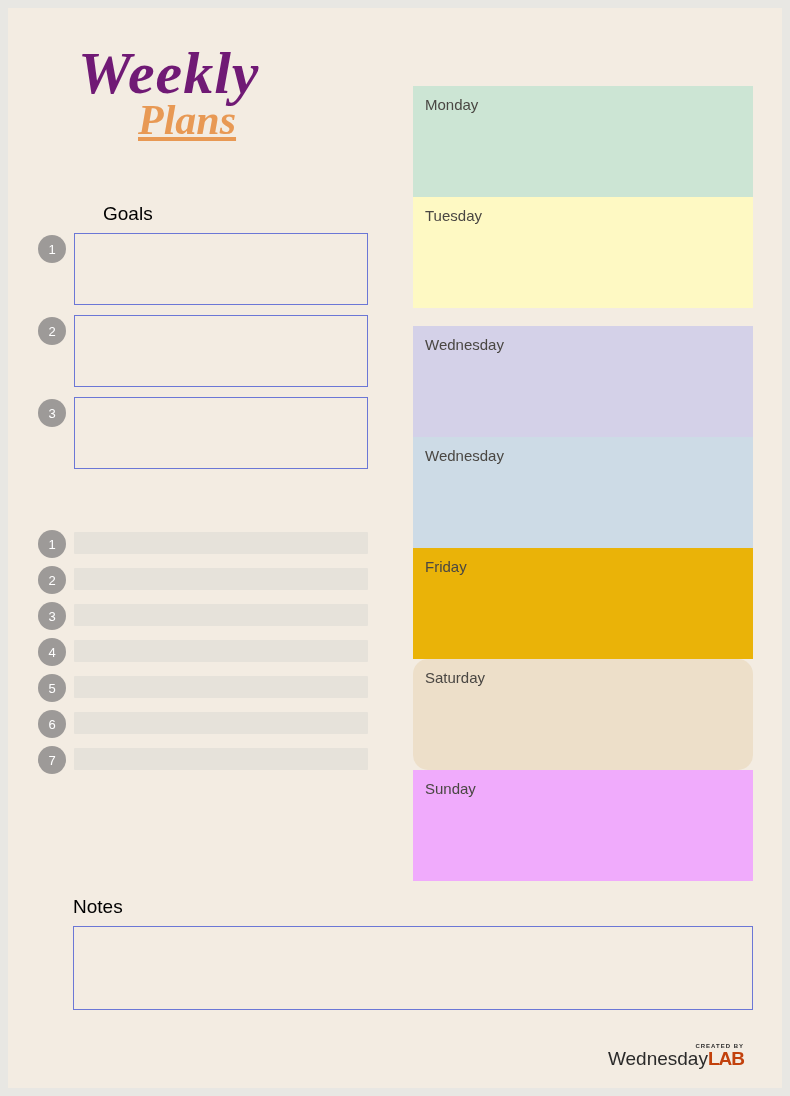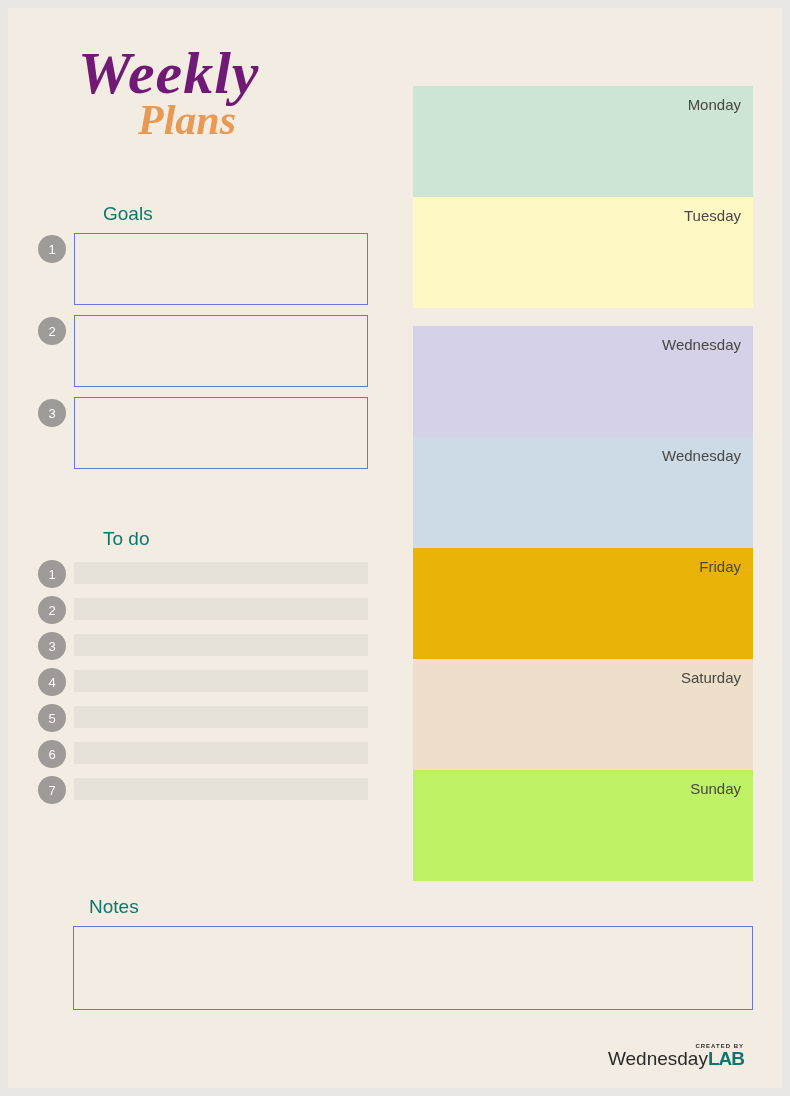--- a/index.html
+++ b/index.html
@@ -31,24 +31,25 @@
   }
   .title-line2 {
     font-family: "Segoe Script", "Brush Script MT", cursive;
     font-size: 42px;
     font-style: italic;
     color: #e89954;
     font-weight: 600;
     line-height: 1;
     margin-left: 60px;
     margin-top: -4px;
+    text-decoration: underline;
   }
   .section-heading {
     font-size: 19px;
-    color: #0f766e;
+    color: #000000;
     font-weight: 400;
     margin-left: 65px;
     margin-bottom: 8px;
   }
   .goals {
     position: absolute;
     left: 30px; top: 195px;
     width: 330px;
   }
   .goal-row {
@@ -94,28 +95,27 @@
   .days {
     position: absolute;
     left: 405px; top: 78px;
     width: 340px;
   }
   .day {
     height: 111px;
     padding: 10px 12px;
     font-size: 15px;
     color: #4a4743;
-    text-align: right;
   }
   .notes {
     position: absolute;
     left: 65px; top: 888px;
     width: 680px;
   }
-  .notes .section-heading { margin-left: 16px; }
+  .notes .section-heading { margin-left: 0; }
   .notes-box {
     width: 100%;
     height: 84px;
     border: 1px solid #6b77d6;
     background: transparent;
   }
   .footer {
     position: absolute;
     right: 38px; bottom: 20px;
     text-align: right;
@@ -127,21 +127,21 @@
     font-weight: 700;
   }
   .footer-logo {
     font-size: 19px;
     font-weight: 400;
     color: #2a2a2a;
     line-height: 1;
   }
   .footer-logo .lab {
     font-weight: 900;
-    color: #0f766e;
+    color: #c2410c;
     letter-spacing: -1px;
   }
 </style>
 </head>
 <body>
 
 <div class="page">
 
   <div class="title-area">
     <div class="title-line1">Weekly</div>
@@ -158,21 +158,20 @@
       <div class="circle">2</div>
       <div class="goal-box"></div>
     </div>
     <div class="goal-row">
       <div class="circle">3</div>
       <div class="goal-box"></div>
     </div>
   </div>
 
   <div class="todo">
-    <div class="section-heading">To do</div>
     <div class="todo-row">
       <div class="circle">1</div>
       <div class="todo-box"></div>
     </div>
     <div class="todo-row">
       <div class="circle">2</div>
       <div class="todo-box"></div>
     </div>
     <div class="todo-row">
       <div class="circle">3</div>
@@ -205,24 +204,24 @@
     </div>
     <div class="day" style="background: rgb(212, 209, 232); margin-top: 18px;">
       <span>Wednesday</span>
     </div>
     <div class="day" style="background: rgb(205, 219, 230);">
       <span>Wednesday</span>
     </div>
     <div class="day" style="background: #eab308;">
       <span>Friday</span>
     </div>
-    <div class="day" style="background: rgb(237, 223, 201);">
+    <div class="day" style="background: rgb(237, 223, 201); border-radius: 15px;">
       <span>Saturday</span>
     </div>
-    <div class="day" style="background: #bef264;">
+    <div class="day" style="background: #f0abfc;">
       <span>Sunday</span>
     </div>
   </div>
 
   <div class="notes">
     <div class="section-heading">Notes</div>
     <div class="notes-box"></div>
   </div>
 
   <div class="footer">

